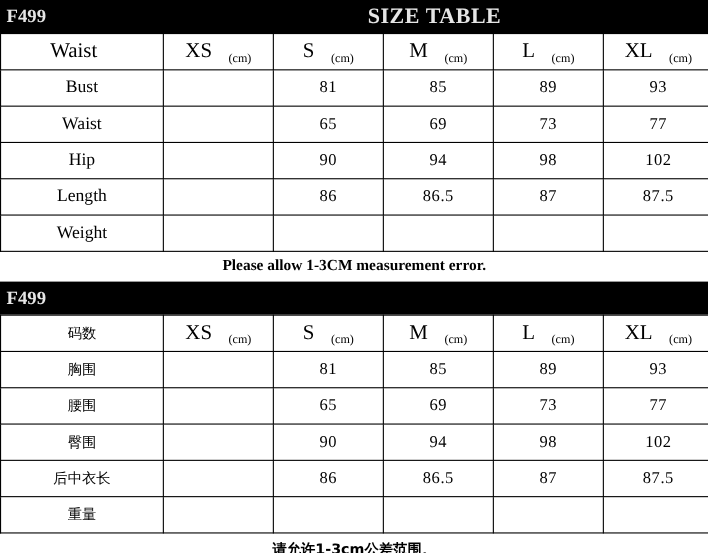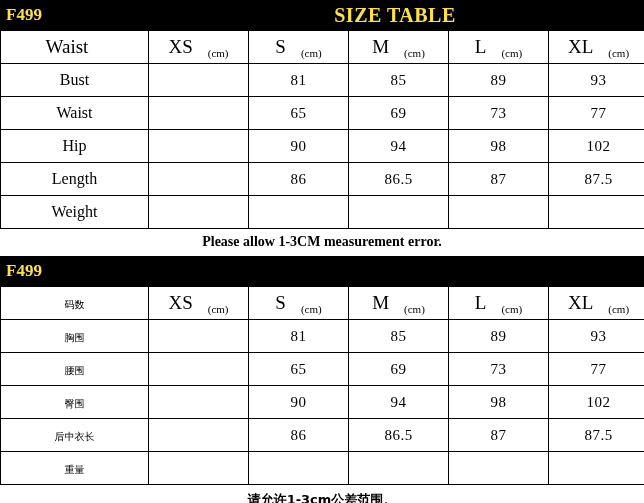--- a/index.html
+++ b/index.html
@@ -19,21 +19,21 @@
     height: 503px;
     position: relative;
     background: #ffffff;
   }
 
   
   .header-bar {
     display: flex;
     align-items: center;
     background: #000000;
-    color: #fde047;
+    color: #e5e5e5;
     height: 30px;
     width: 644px;
     box-sizing: border-box;
   }
   .header-code {
     font-family: "Liberation Serif", serif;
     font-weight: bold;
     font-size: 17px;
     padding-left: 6px;
     width: 140px;
@@ -85,21 +85,21 @@
     font-family: "Liberation Serif", serif;
     vertical-align: sub;
     margin-left: 15px;
   }
   .row-label {
     font-size: 16px;
     font-family: "Liberation Serif", serif;
   }
   .row-label.cjk {
     font-family: Liberation Serif, serif;
-    font-size: 10px;
+    font-size: 13px;
     text-align: center;
   }
   .cell-val {
     font-size: 15px;
     font-family: "Liberation Serif", serif;
     letter-spacing: 0.5px;
     margin-top: 16px;
   }
 
   

